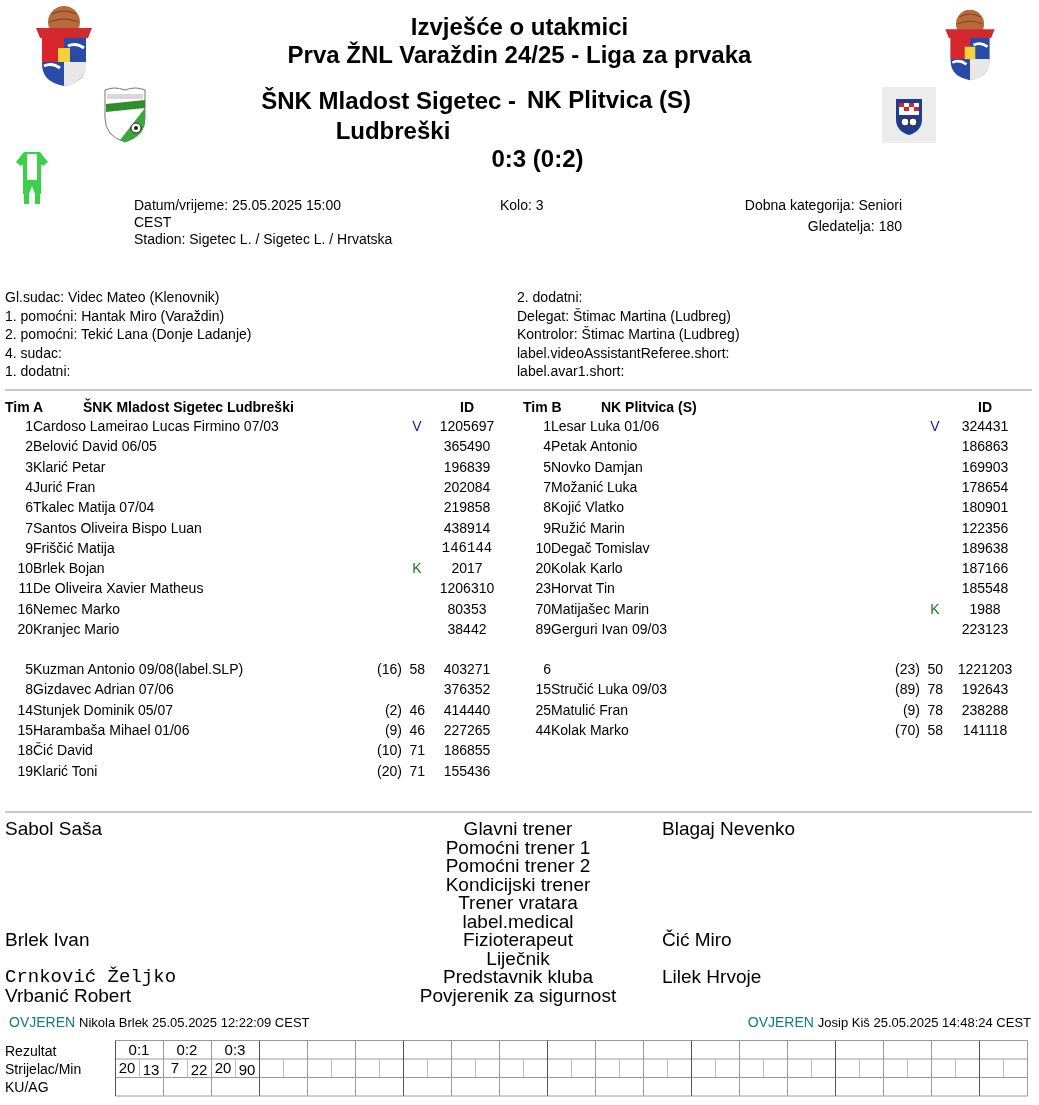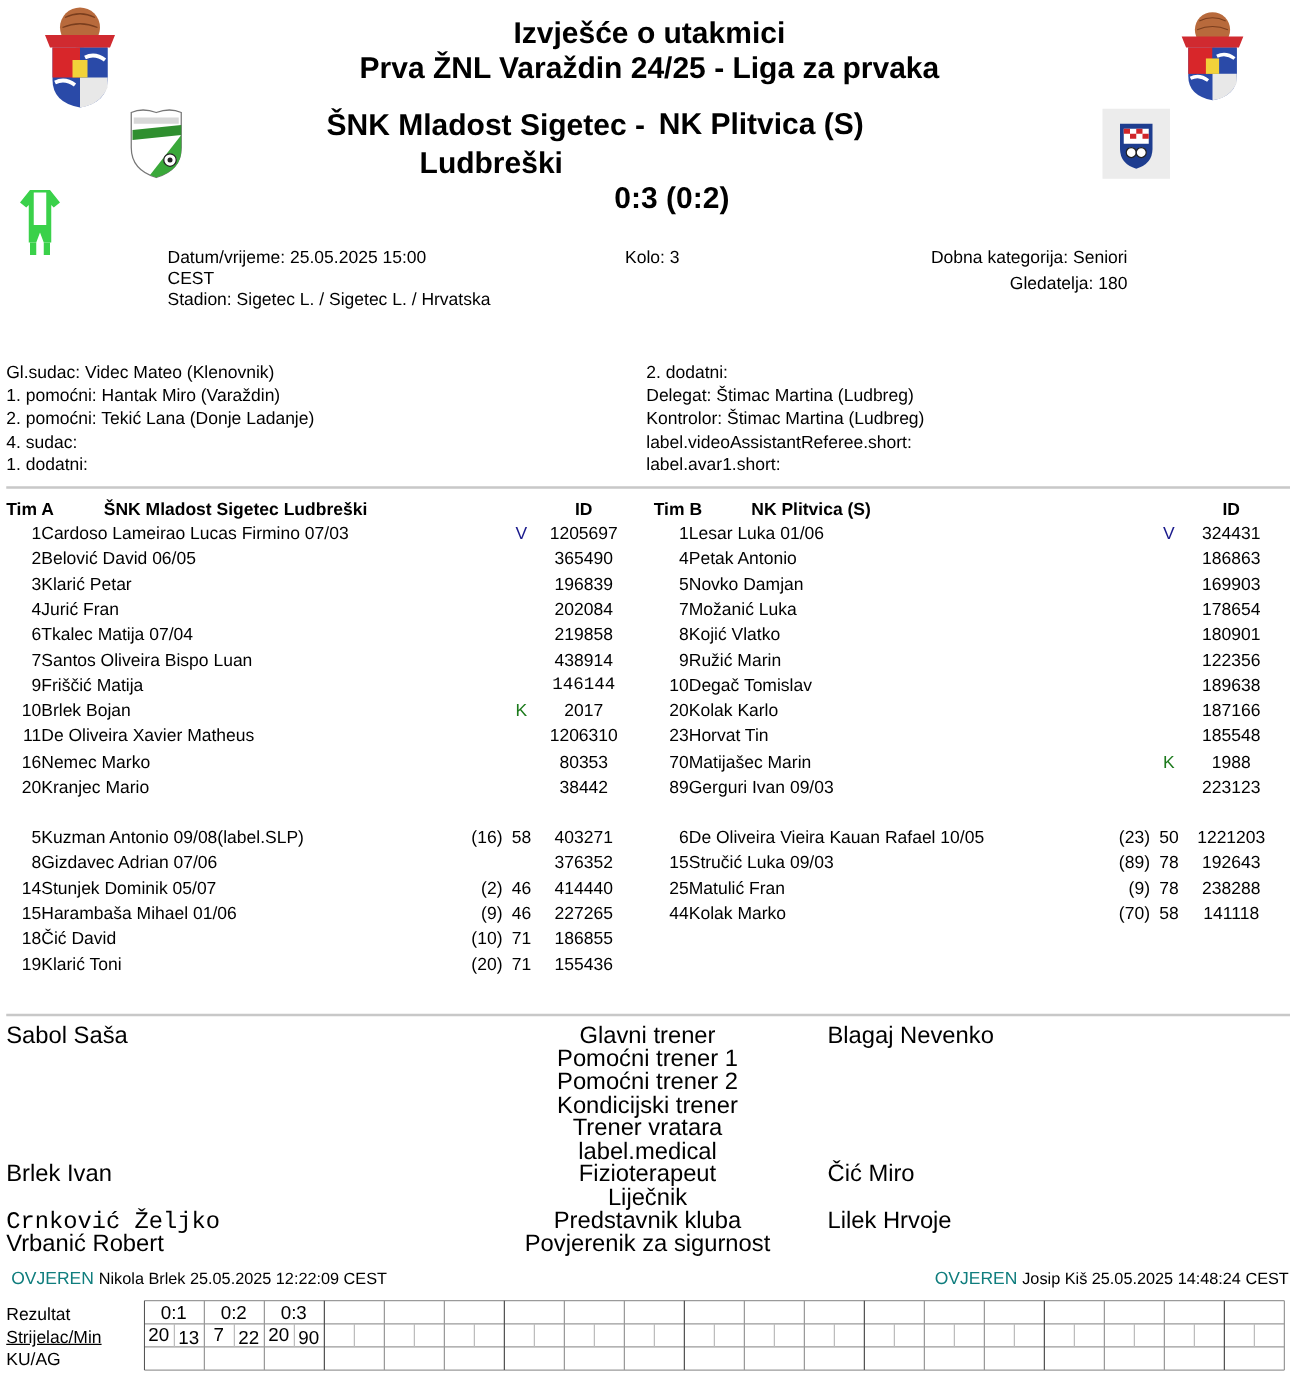--- a/index.html
+++ b/index.html
@@ -290,21 +290,20 @@
       <span class="mark k" style="left:405px;">K</span>
       <span class="pid" style="left:427px;">1988</span>
     </div>
     <div class="row" style="left:523px;top:619px;width:500px;">
       <span class="num" style="left:0;">89</span>
       <span class="pname">Gerguri Ivan 09/03</span>
       <span class="pid" style="left:427px;">223123</span>
     </div>
     <div class="row" style="left:523px;top:659px;width:500px;">
       <span class="num" style="left:0;">6</span>
-      <span class="pname">De Oliveira Vieira Kauan Rafael 10/05</span>
       <span class="sub" style="left:350px;width:47px;">(23)</span>
       <span class="sub" style="left:398px;width:22px;">50</span>
       <span class="pid" style="left:427px;">1221203</span>
     </div>
     <div class="row" style="left:523px;top:679.3px;width:500px;">
       <span class="num" style="left:0;">15</span>
       <span class="pname">Stručić Luka 09/03</span>
       <span class="sub" style="left:350px;width:47px;">(89)</span>
       <span class="sub" style="left:398px;width:22px;">78</span>
       <span class="pid" style="left:427px;">192643</span>
@@ -383,21 +382,21 @@
 <div class="abs info" style="left:9px;top:1014px;">
   <span class="verify">OVJEREN</span>
   <span style="font-size:13px;">Nikola Brlek 25.05.2025 12:22:09 CEST</span>
 </div>
 <div class="abs info" style="right:8px;top:1014px;text-align:right;">
   <span class="verify">OVJEREN</span>
   <span style="font-size:13px;">Josip Kiš 25.05.2025 14:48:24 CEST</span>
 </div>
 
 <div class="grid-label" style="top:1042px;">Rezultat</div>
-<div class="grid-label" style="top:1060px;text-decoration:underline;">Strijelac/Min</div>
+<div class="grid-label" style="top:1060px;">Strijelac/Min</div>
 <div class="grid-label" style="top:1078px;">KU/AG</div>
 <svg id="goals-grid" class="abs" style="left:115px;top:1040px;" width="918" height="60">
     <line x1="0.5" y1="0.5" x2="912.5" y2="0.5" stroke="#9a9a9a" stroke-width="1"></line>
     <line x1="0.5" y1="19" x2="912.5" y2="19" stroke="#9a9a9a" stroke-width="1"></line>
     <line x1="0.5" y1="37.5" x2="912.5" y2="37.5" stroke="#9a9a9a" stroke-width="1"></line>
     <line x1="0.5" y1="56" x2="912.5" y2="56" stroke="#9a9a9a" stroke-width="1"></line>
     <line x1="0.5" y1="0.5" x2="0.5" y2="56" stroke="#555" stroke-width="1"></line>
     <line x1="48.5" y1="0.5" x2="48.5" y2="56" stroke="#9a9a9a" stroke-width="1"></line>
     <line x1="96.5" y1="0.5" x2="96.5" y2="56" stroke="#9a9a9a" stroke-width="1"></line>
     <line x1="144.5" y1="0.5" x2="144.5" y2="56" stroke="#555" stroke-width="1"></line>

